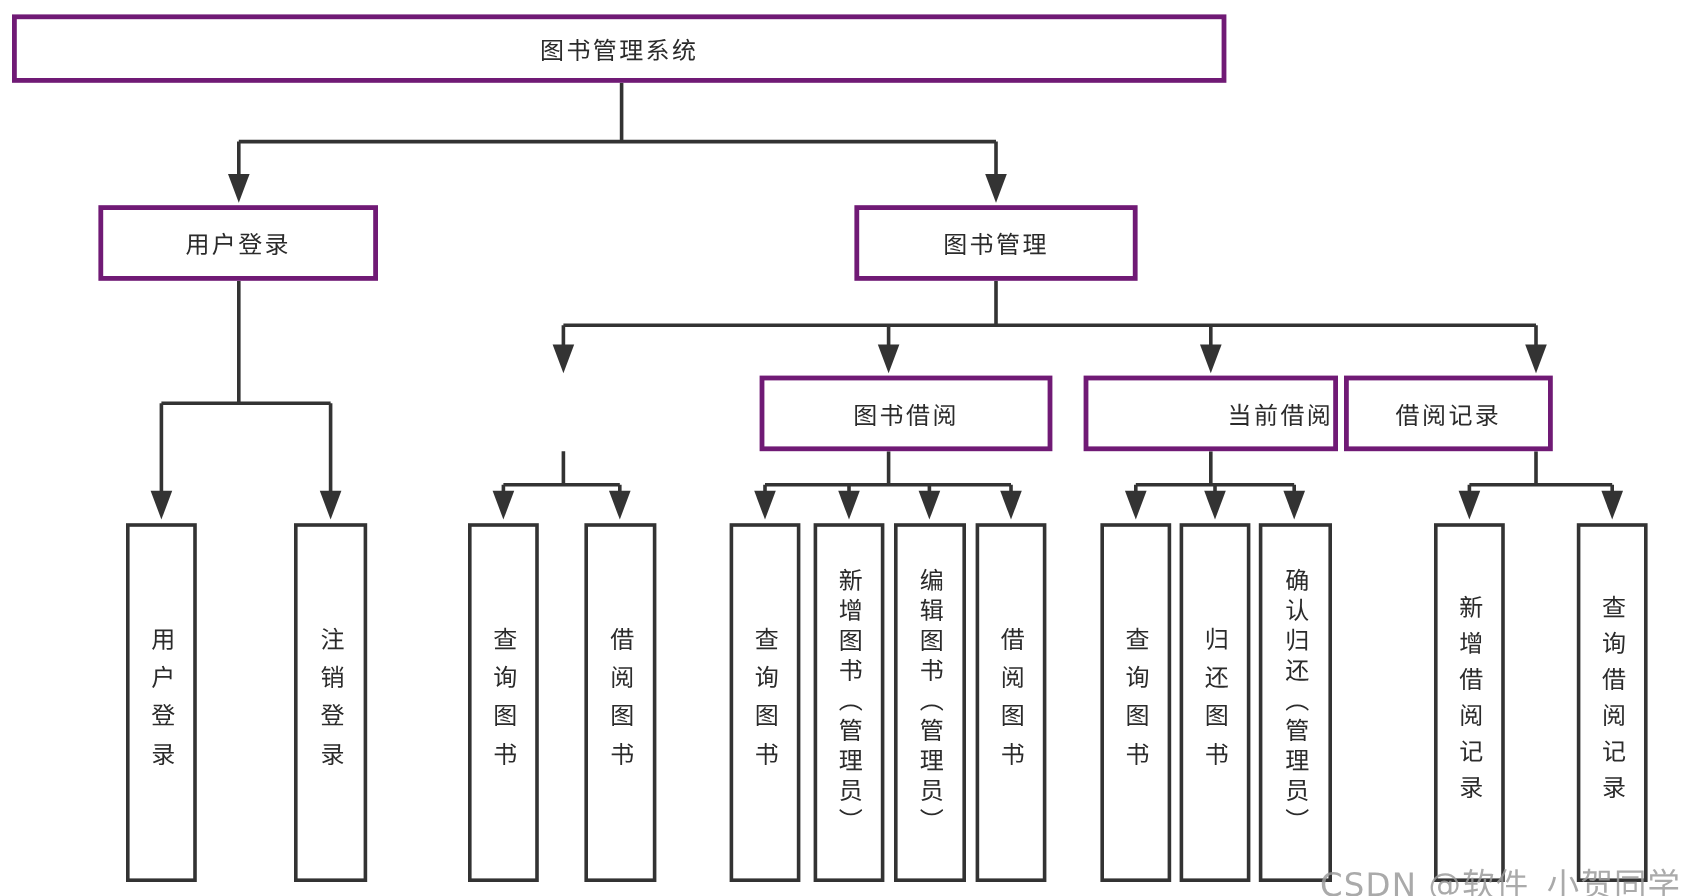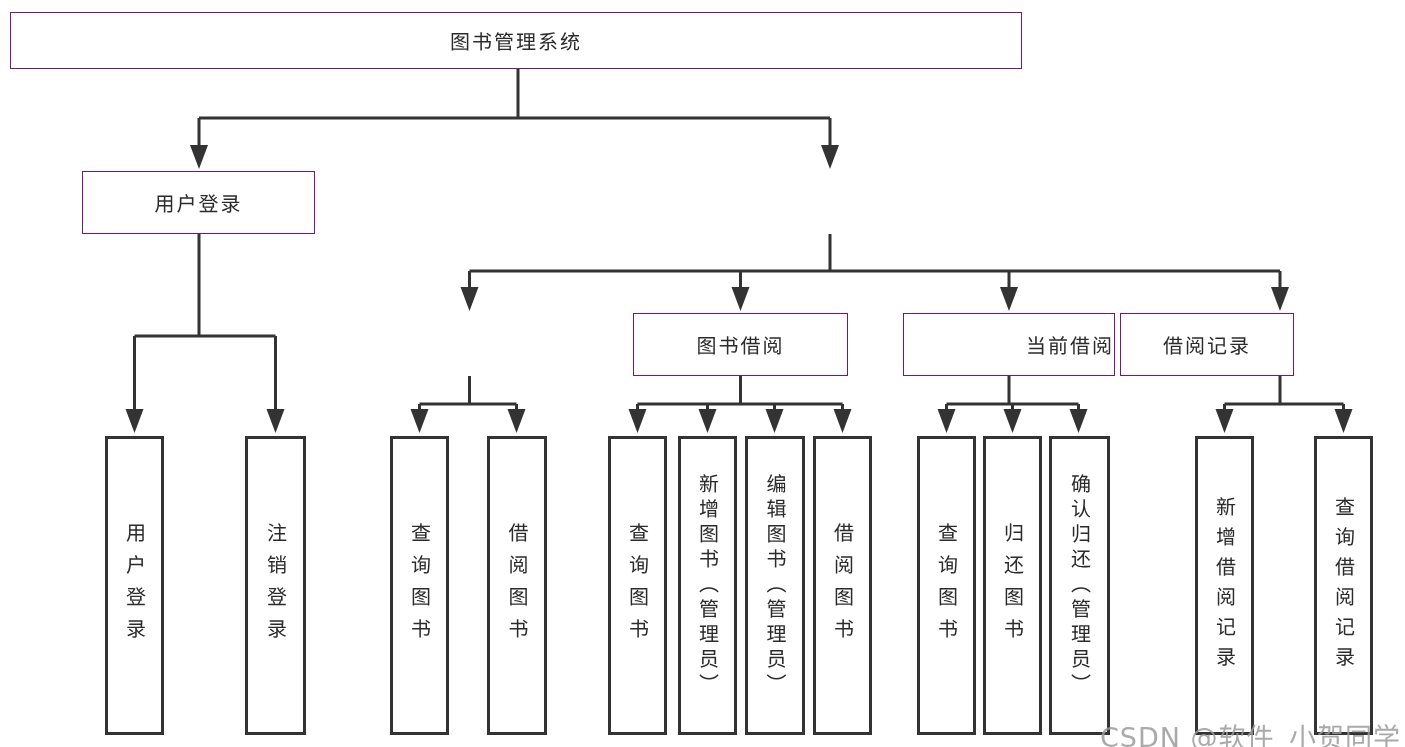--- a/index.html
+++ b/index.html
@@ -18,21 +18,21 @@
   }
   svg.connectors {
     position: absolute;
     left: 0;
     top: 0;
     width: 1405px;
     height: 747px;
   }
   .box {
     position: absolute;
-    border: 1px solid #701a75;
+    border: 4px solid #701a75;
     background: #ffffff;
     display: flex;
     align-items: center;
     justify-content: center;
     font-size: 20px;
     letter-spacing: 2px;
     color: #2b2b2b;
     box-sizing: border-box;
     z-index: 2;
   }
@@ -110,22 +110,25 @@
     </g>
   </svg>
 
   <div class="box" style="left:10px; top:12px; width:1012px; height:57px;">
     <span>图书管理系统</span>
   </div>
 
   <div class="box" style="left:82px; top:171px; width:233px; height:63px;">
     <span>用户登录</span>
   </div>
+  <div class="box" style="left:712px; top:171px; width:236px; height:63px;">
+    <span>图书管理</span>
+  </div>
 
-  <div class="box" style="left:633px; top:313px; width:215px; height:63px;">
+  <div class="box" style="left:633px; top:313px; width:244px; height:63px;">
     <span>图书借阅</span>
   </div>
   <div class="box" style="left:903px; top:313px; width:212px; height:63px;justify-content:flex-end;">
     <span>当前借阅</span>
   </div>
   <div class="box" style="left:1120px; top:313px; width:174px; height:63px;">
     <span>借阅记录</span>
   </div>
 
   <div class="leaf" style="left:105px;">

